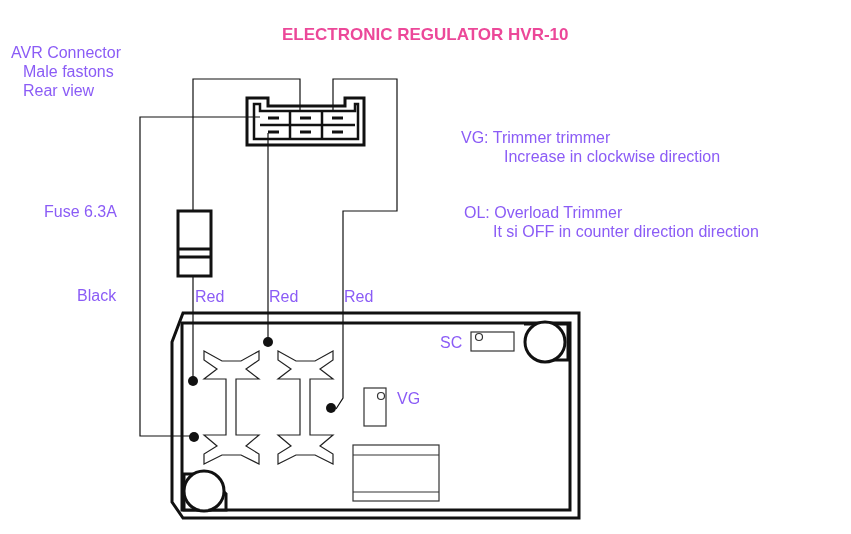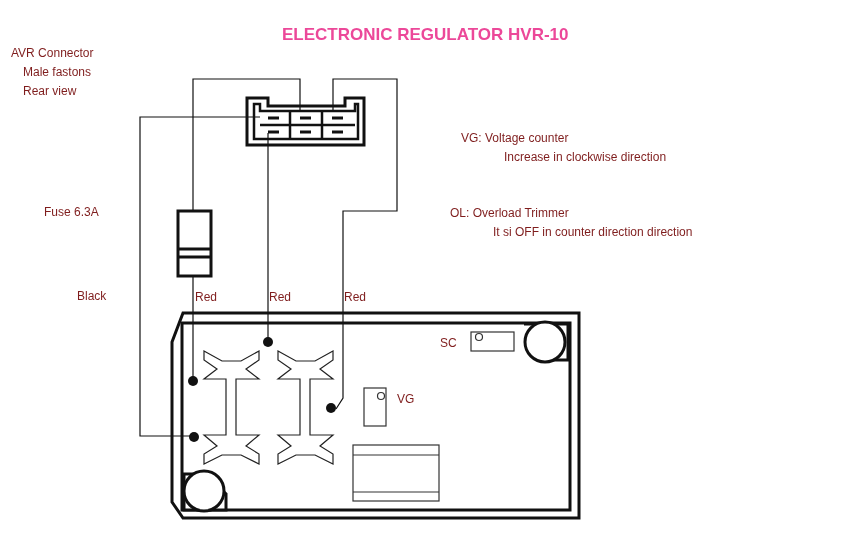--- a/index.html
+++ b/index.html
@@ -1,40 +1,40 @@
 <!DOCTYPE html>
 <html><head>
 <meta charset="utf-8">
 <style>
   html, body { margin: 0; padding: 0; background: #ffffff; }
   body { width: 851px; height: 534px; position: relative; overflow: hidden;
          font-family: "Liberation Sans", sans-serif; color: #111; }
-  .t { position: absolute; white-space: pre; font-size: 12px; line-height: 18px; color: #7f1d1d; }
+  .t { position: absolute; white-space: pre; font-size: 16px; line-height: 18px; color: #8b5cf6; }
   .title { font-weight: bold; font-size: 17px; left: 282px; top: 26px; color: #ec4899; }
   svg { position: absolute; left: 0; top: 0; }
 </style>
 </head>
 <body>
 
 <div class="t title">ELECTRONIC REGULATOR HVR-10</div>
 
 <div class="t" style="left:11px;top:44px;">AVR Connector</div>
 <div class="t" style="left:23px;top:63px;text-align:right;">Male fastons</div>
 <div class="t" style="left:23px;top:82px;">Rear view</div>
 
 <div class="t" style="left:24px;top:203px;margin-left:20px;">Fuse 6.3A</div>
 
 <div class="t" style="left:77px;top:287px;">Black</div>
 <div class="t" style="left:195px;top:288px;">Red</div>
 <div class="t" style="left:269px;top:288px;">Red</div>
 <div class="t" style="left:344px;top:288px;">Red</div>
 
-<div class="t" style="left:461px;top:129px;">VG: Voltage counter</div>
+<div class="t" style="left:461px;top:129px;">VG: Trimmer trimmer</div>
 <div class="t" style="left:504px;top:148px;">Increase in clockwise direction</div>
-<div class="t" style="left:450px;top:204px;">OL: Overload Trimmer</div>
+<div class="t" style="left:464px;top:204px;">OL: Overload Trimmer</div>
 <div class="t" style="left:493px;top:223px;">It si OFF in counter direction direction</div>
 
 <div class="t" style="left:440px;top:334px;">SC</div>
 <div class="t" style="left:397px;top:390px;">VG</div>
 
 <svg width="851" height="534" viewBox="0 0 851 534">
   <g fill="none" stroke="#111" stroke-width="1.2">
 
     <polyline points="260,117 140,117 140,436 196,436"></polyline>
 

